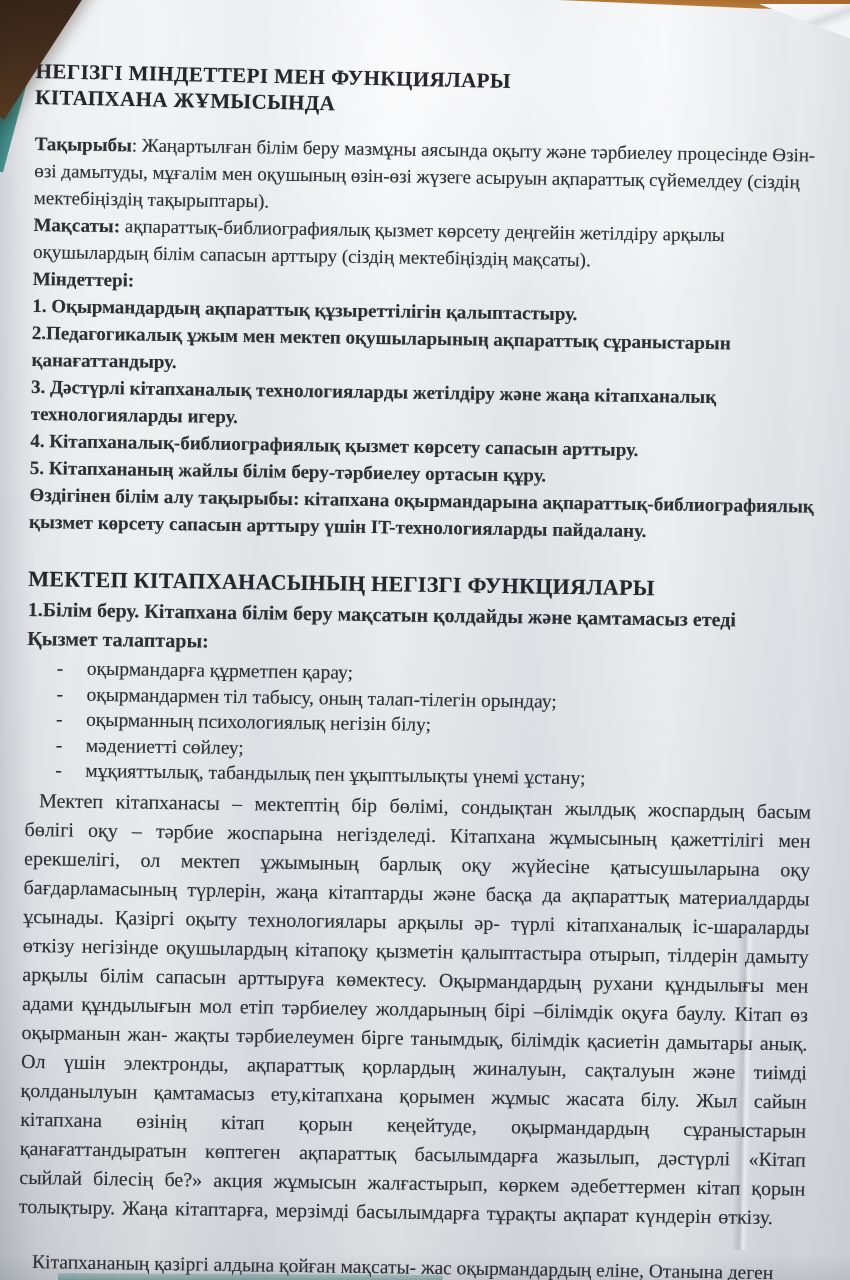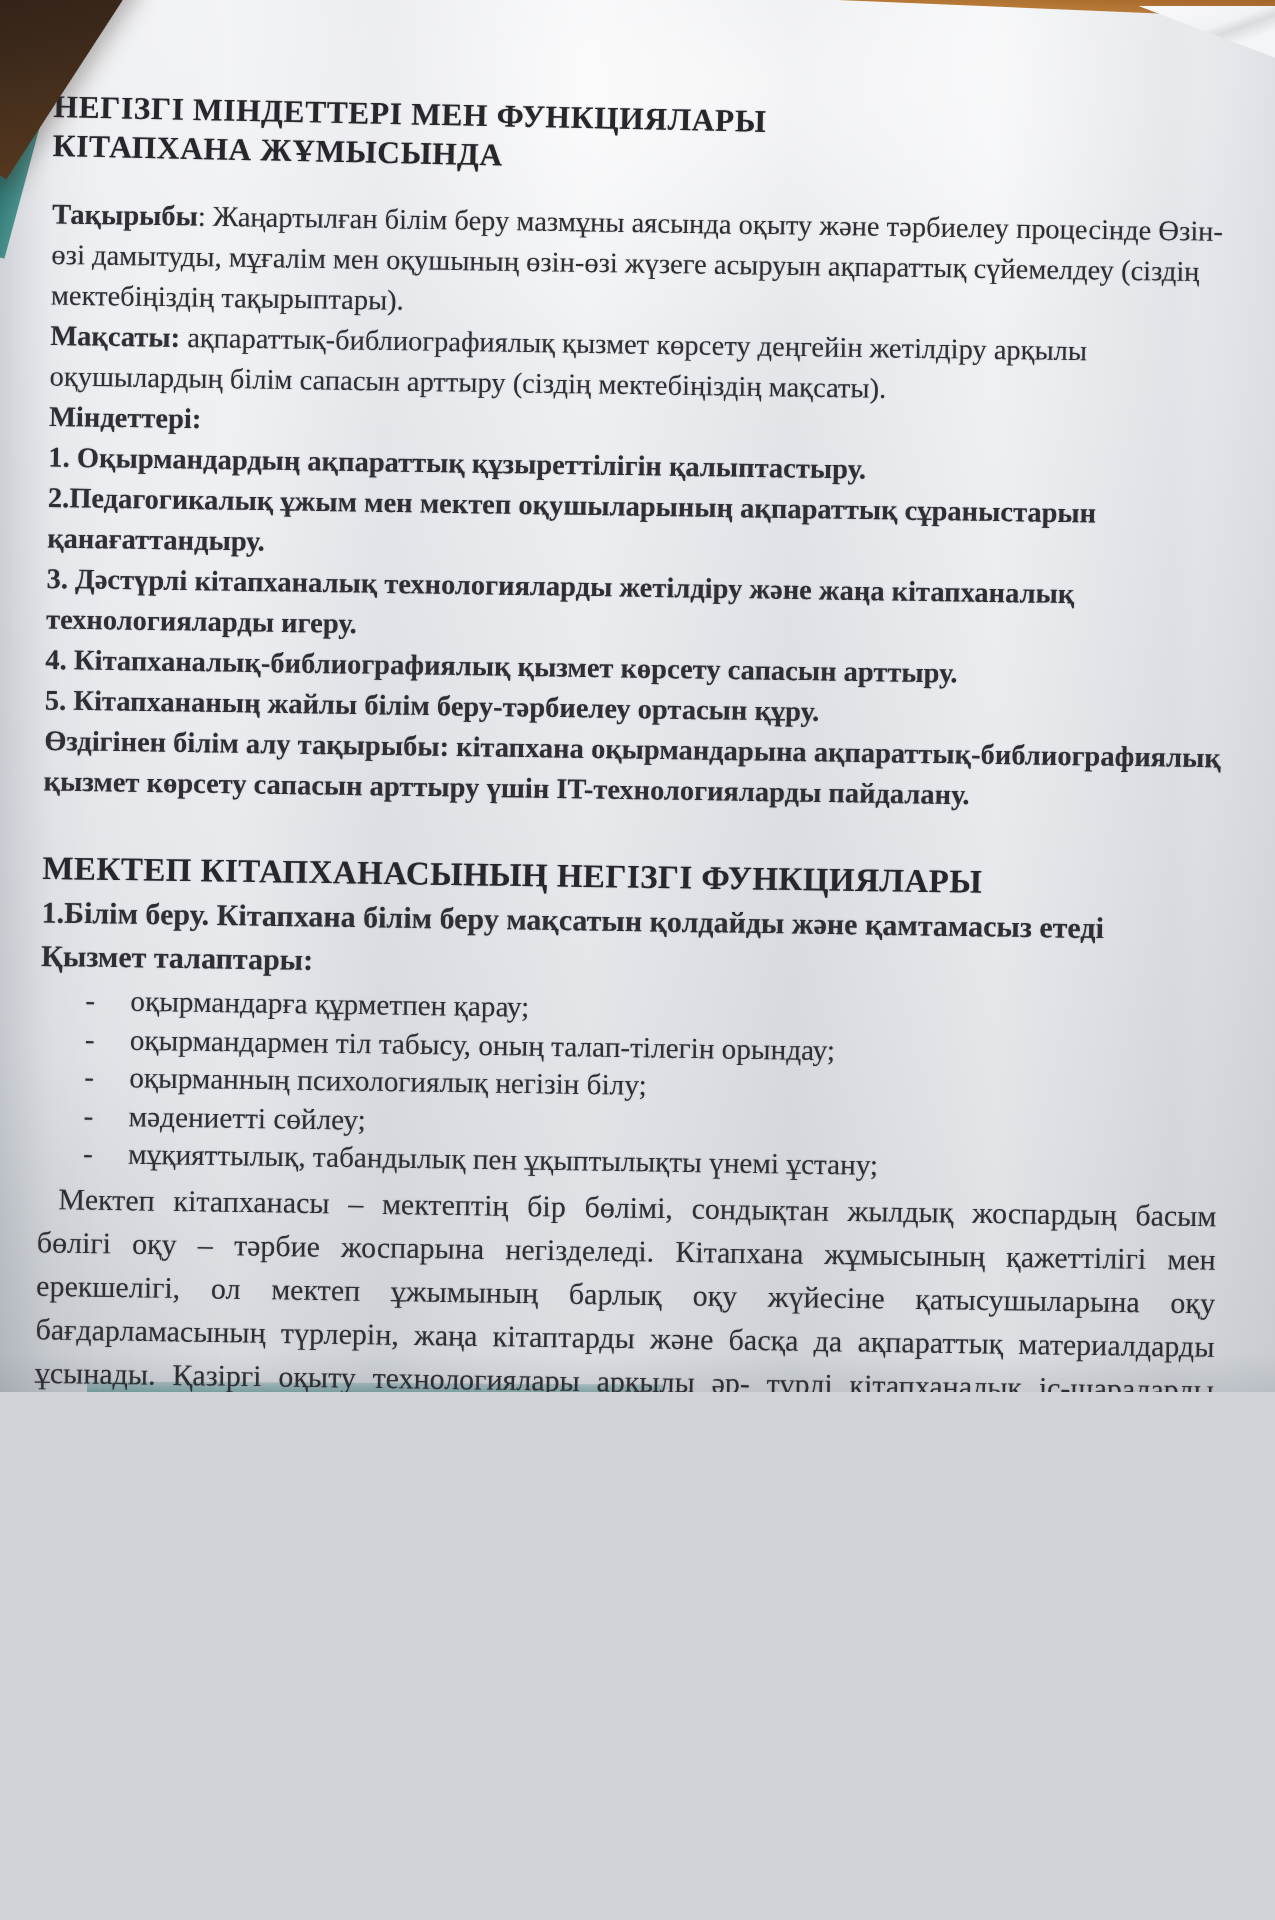--- a/index.html
+++ b/index.html
@@ -3,21 +3,21 @@
 <meta charset="utf-8">
 <style>
   html, body { margin: 0; padding: 0; }
   body {
     width: 850px; height: 1280px; overflow: hidden;
     font-family: "Liberation Serif", "DejaVu Serif", serif;
     background: #cfd2d6;
   }
   
   .photo {
-    position: relative; width: 850px; height: 928px; overflow: hidden;
+    position: relative; width: 850px; height: 1280px; overflow: hidden;
     background:
       radial-gradient(ellipse 60% 30% at 58% 6%, rgba(255,255,255,0.9), rgba(255,255,255,0) 70%),
       radial-gradient(ellipse 50% 35% at 0% 100%, rgba(130,136,146,0.22), rgba(130,136,146,0) 70%),
       linear-gradient(90deg, rgba(140,146,156,0.30) 0%, rgba(140,146,156,0.05) 4%, rgba(140,146,156,0) 8%, rgba(140,146,156,0) 94%, rgba(150,155,165,0.18) 100%),
       linear-gradient(180deg, #eff0f3 0%, #eaecef 28%, #e2e4e8 58%, #dadde1 82%, #d3d6da 100%);
   }
   
   .photo::before {
     content: ""; position: absolute; inset: 0; pointer-events: none;
     background: linear-gradient(90deg,

